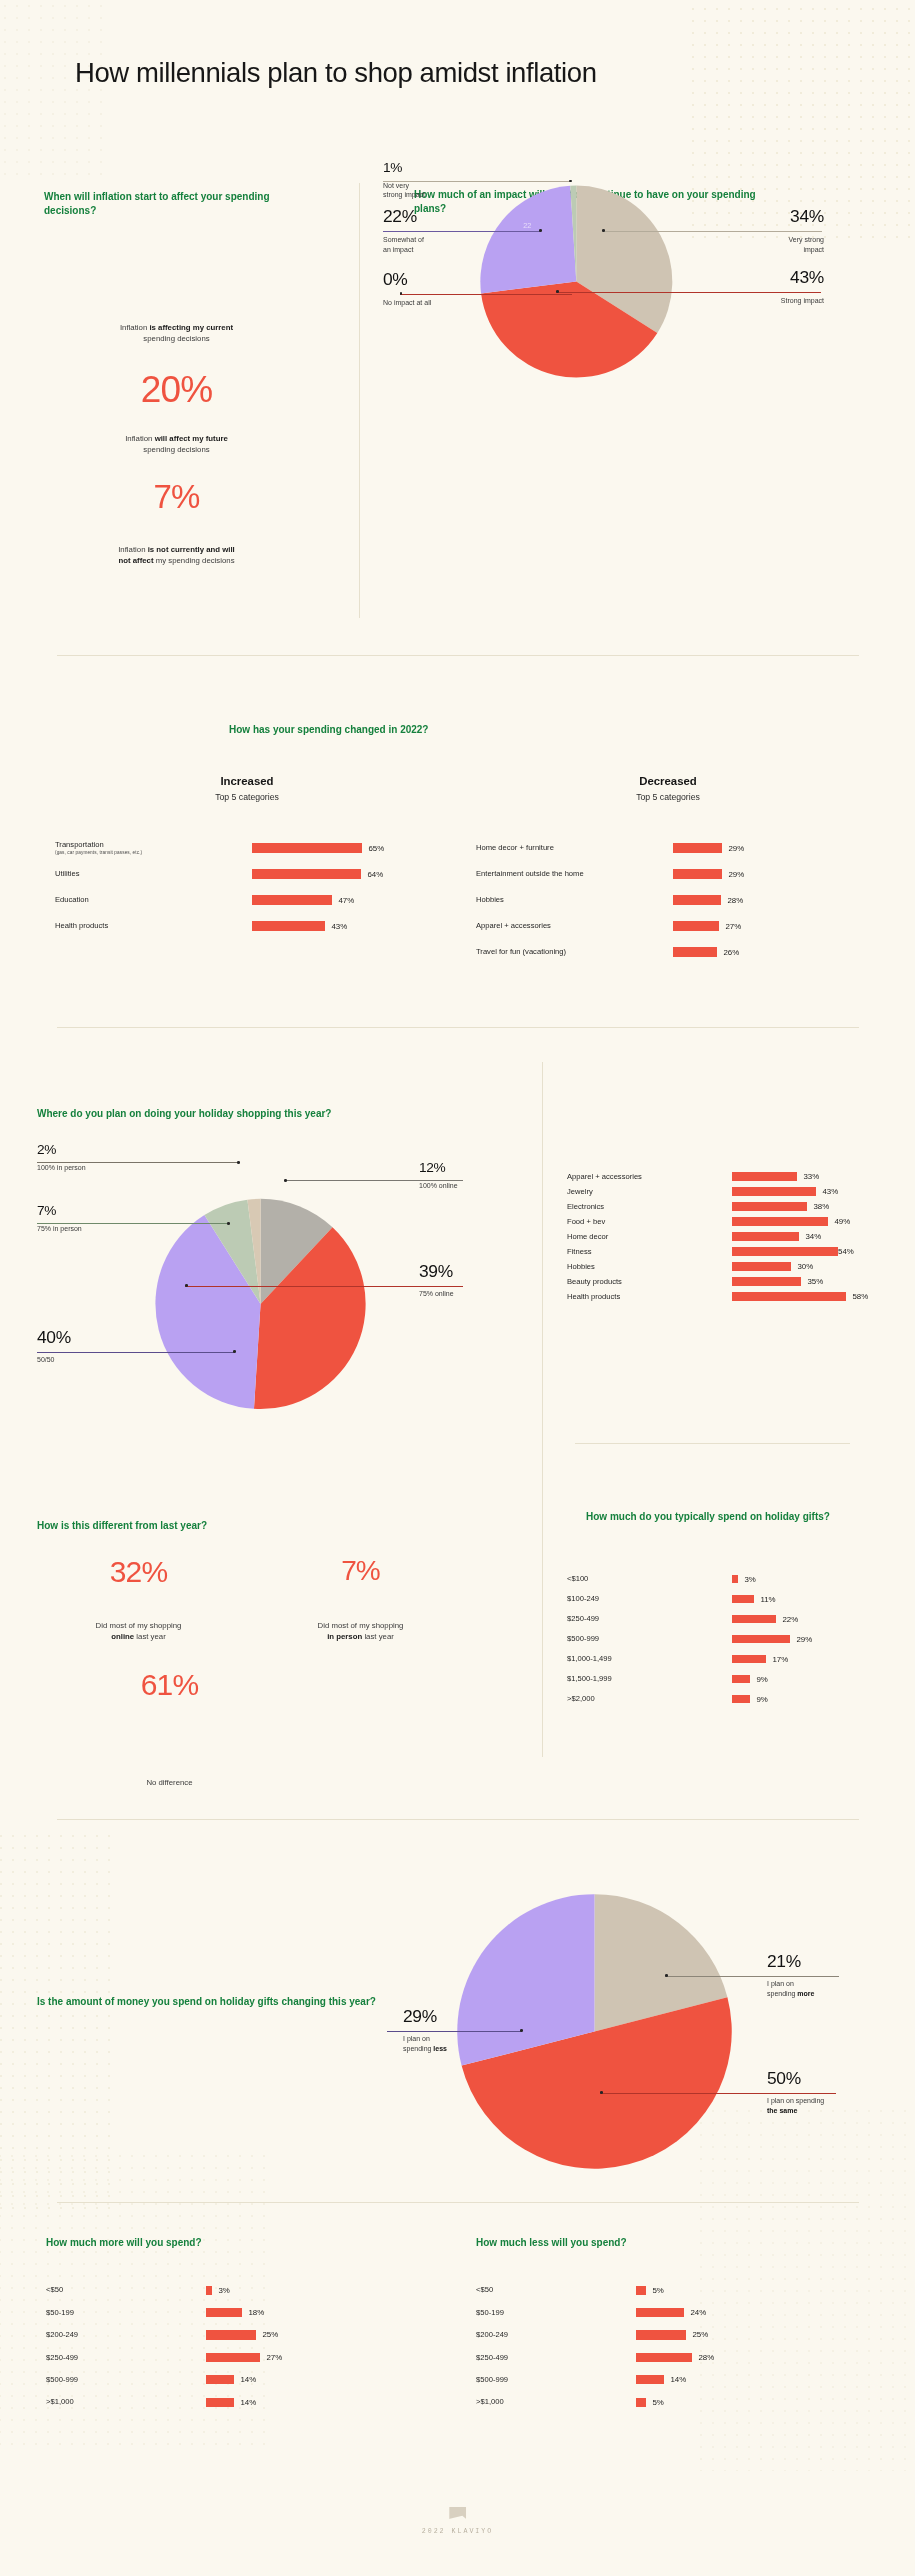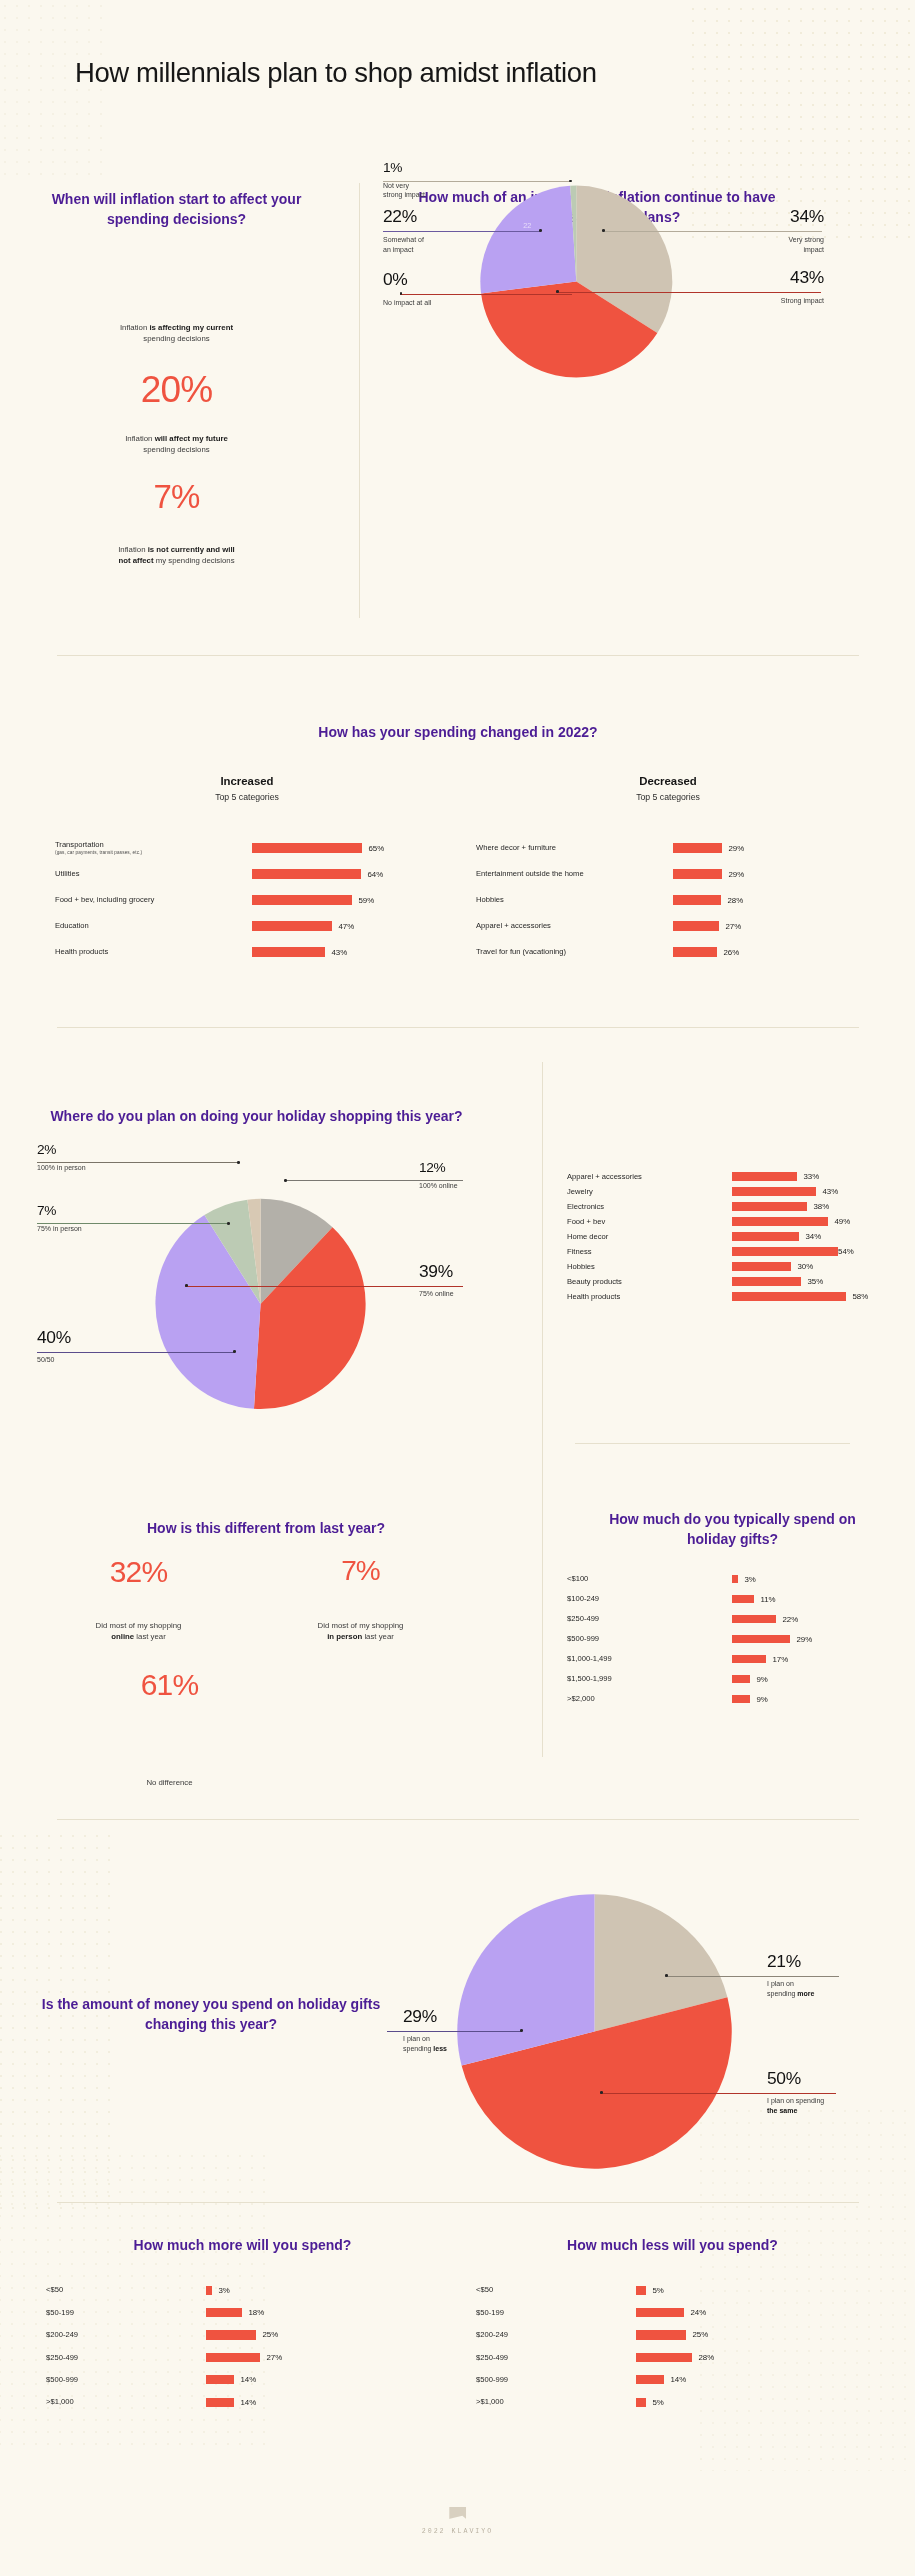--- a/index.html
+++ b/index.html
@@ -34,25 +34,24 @@
   h1.title {
     position: absolute;
     left: 75px; top: 57px;
     font-size: 27.5px;
     font-weight: 400;
     letter-spacing: -0.4px;
     color: #171717;
   }
 
   .q {
-    font-size: 14px;
+    font-size: 10px;
     font-weight: 700;
     line-height: 1.42;
-    text-align: center;
-    color: #4c1d95;
+    color: #15803d;
   }
 
   .bigpct {
     color: #ef5340;
     font-weight: 300;
     letter-spacing: -0.9px;
     text-align: center;
     line-height: 1;
   }
   .capt {
@@ -201,41 +200,36 @@
         <div class="barlabel" style="width: 197px; padding-right: 9.2px;">Transportation<span class="tiny">(gas, car payments, transit passes, etc.)</span></div>
         <div class="bar" style="width: 110px; height: 10px;"></div>
         <div class="barval" style="margin-left: 6.4px;">65%</div>
       </div>
       <div class="barrow" style="height: 26px;">
         <div class="barlabel" style="width: 197px; padding-right: 9.2px;">Utilities</div>
         <div class="bar" style="width: 109px; height: 10px;"></div>
         <div class="barval" style="margin-left: 6.4px;">64%</div>
       </div>
       <div class="barrow" style="height: 26px;">
-        <div class="barlabel" style="width: 197px; padding-right: 9.2px;">Food + bev, including grocery</div>
-        <div class="bar" style="width: 100px; height: 10px;"></div>
-        <div class="barval" style="margin-left: 6.4px;">59%</div>
-      </div>
-      <div class="barrow" style="height: 26px;">
         <div class="barlabel" style="width: 197px; padding-right: 9.2px;">Education</div>
         <div class="bar" style="width: 80px; height: 10px;"></div>
         <div class="barval" style="margin-left: 6.4px;">47%</div>
       </div>
       <div class="barrow" style="height: 26px;">
         <div class="barlabel" style="width: 197px; padding-right: 9.2px;">Health products</div>
         <div class="bar" style="width: 73px; height: 10px;"></div>
         <div class="barval" style="margin-left: 6.4px;">43%</div>
       </div>
     </div>
 
   <div style="position:absolute; left:476px; top:775px; width:384px;" class="secthead">Decreased</div>
   <div style="position:absolute; left:476px; top:792px; width:384px;" class="secsub">Top 5 categories</div>
   <div id="dec-bars" style="position:absolute; left:476px; top:835px; width:384px;">
       <div class="barrow" style="height: 26px;">
-        <div class="barlabel" style="width: 197px; padding-right: 9.2px;">Where decor + furniture</div>
+        <div class="barlabel" style="width: 197px; padding-right: 9.2px;">Home decor + furniture</div>
         <div class="bar" style="width: 49px; height: 10px;"></div>
         <div class="barval" style="margin-left: 6.4px;">29%</div>
       </div>
       <div class="barrow" style="height: 26px;">
         <div class="barlabel" style="width: 197px; padding-right: 9.2px;">Entertainment outside the home</div>
         <div class="bar" style="width: 49px; height: 10px;"></div>
         <div class="barval" style="margin-left: 6.4px;">29%</div>
       </div>
       <div class="barrow" style="height: 26px;">
         <div class="barlabel" style="width: 197px; padding-right: 9.2px;">Hobbies</div>

